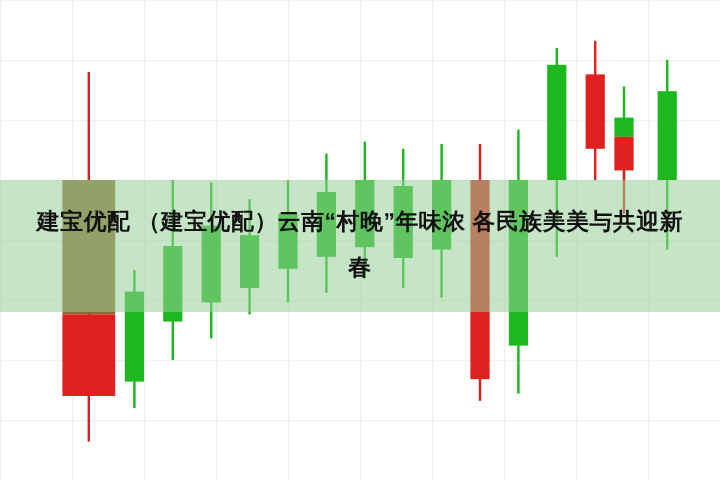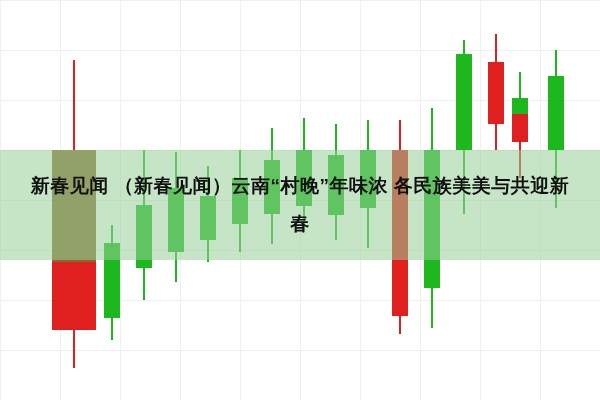--- a/index.html
+++ b/index.html
@@ -169,16 +169,16 @@
         <div class="wick" style="left: 519px; top: 114px; height: 64px; background: rgb(224, 31, 31);"></div>
         <div class="body" style="left: 512px; width: 16px; top: 114px; height: 28px; background: rgb(224, 31, 31);"></div>
       </div>
       <div class="candle" style="left: 0px; top: 0px; width: 600px; height: 400px;">
         <div class="wick" style="left: 555px; top: 50px; height: 158px; background: rgb(29, 184, 29);"></div>
         <div class="body" style="left: 548px; width: 16px; top: 76px; height: 74px; background: rgb(29, 184, 29);"></div>
       </div>
     </div>
 
   <div class="headline-band">
-    <div class="headline-text">新春见闻 （新春见闻）云南“村晚”年味浓 各民族美美与共迎新春</div>
+    <div class="headline-text">建宝优配 （建宝优配）云南“村晚”年味浓 各民族美美与共迎新春</div>
   </div>
 
 </div>
 
 </body></html>

